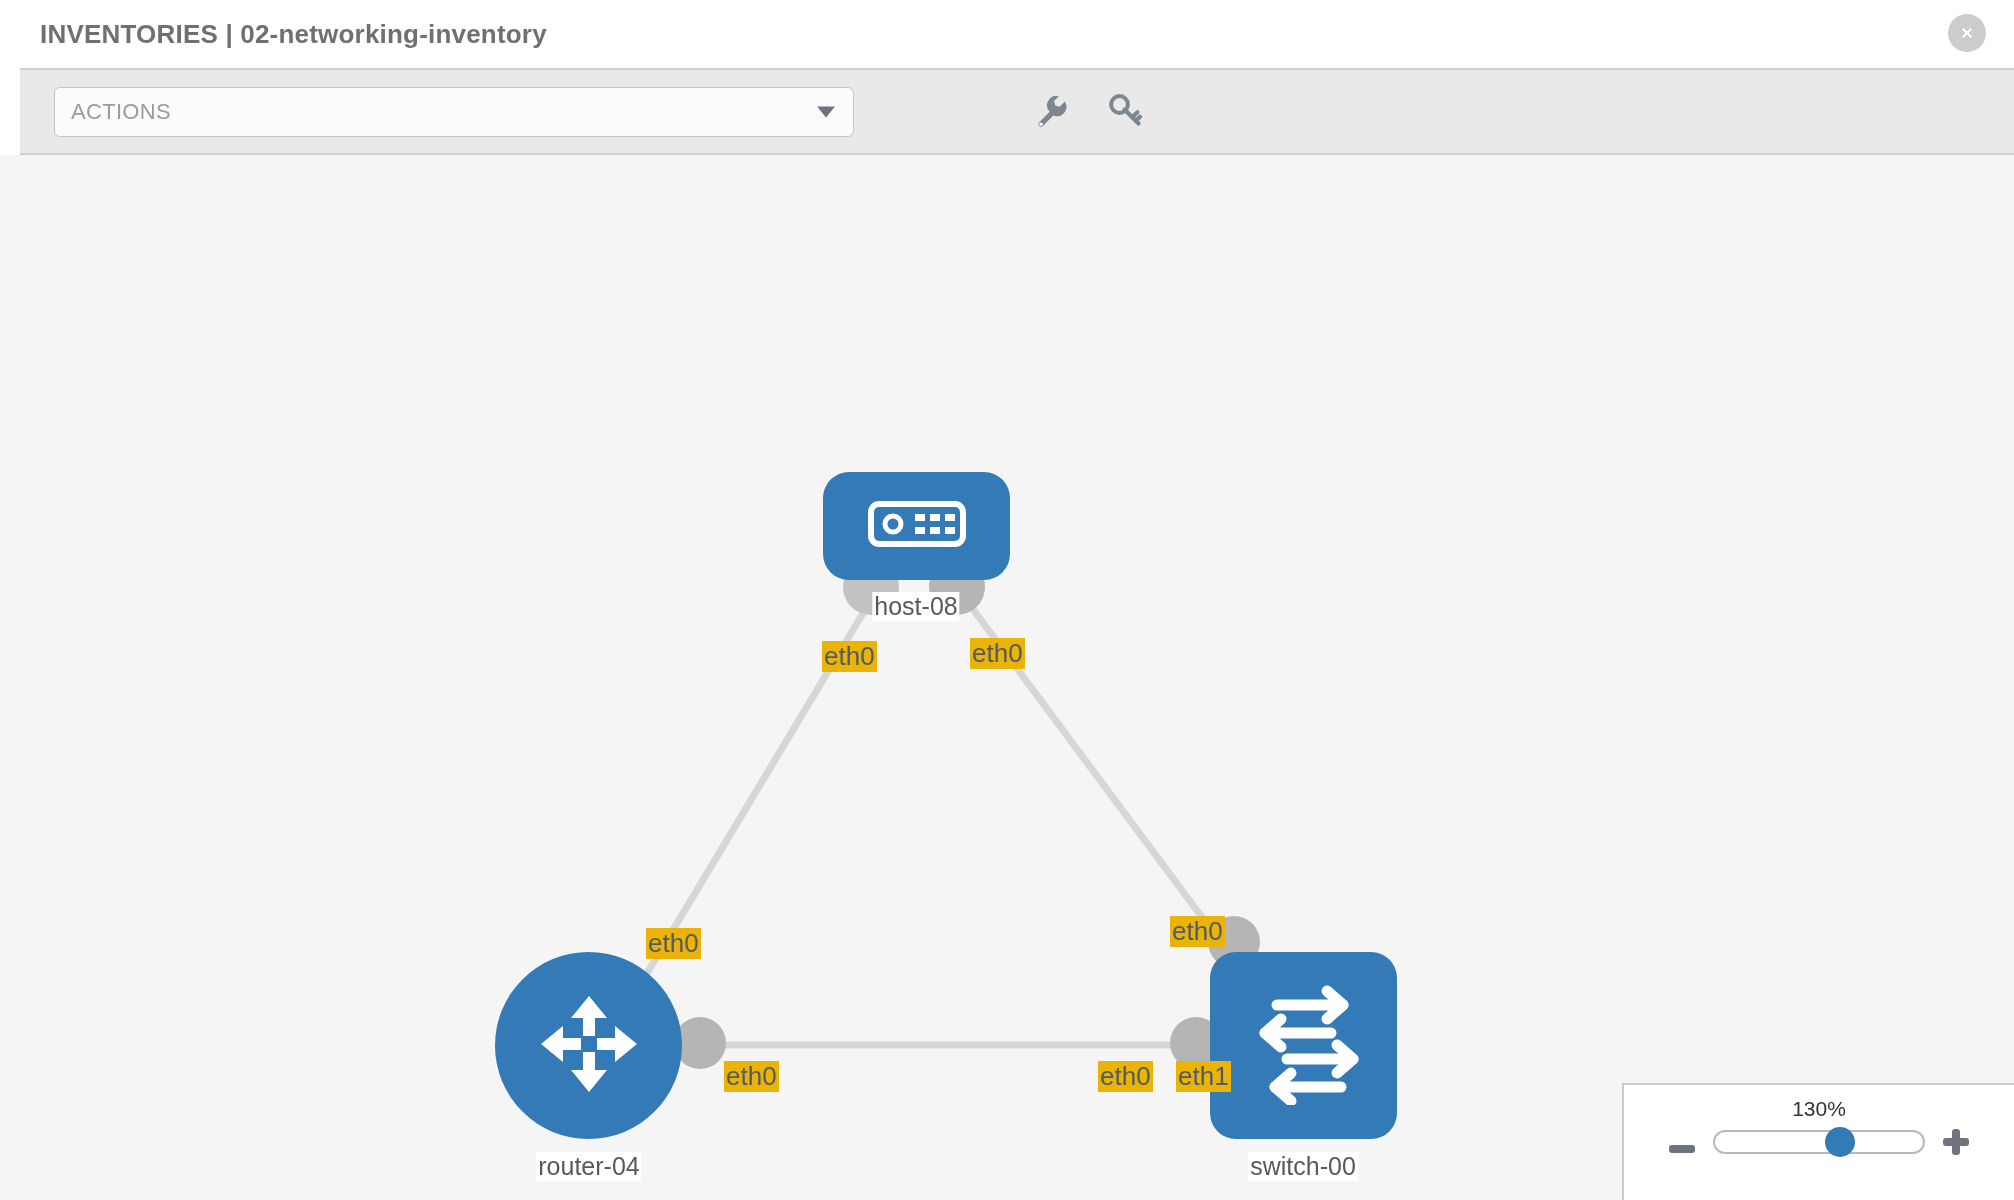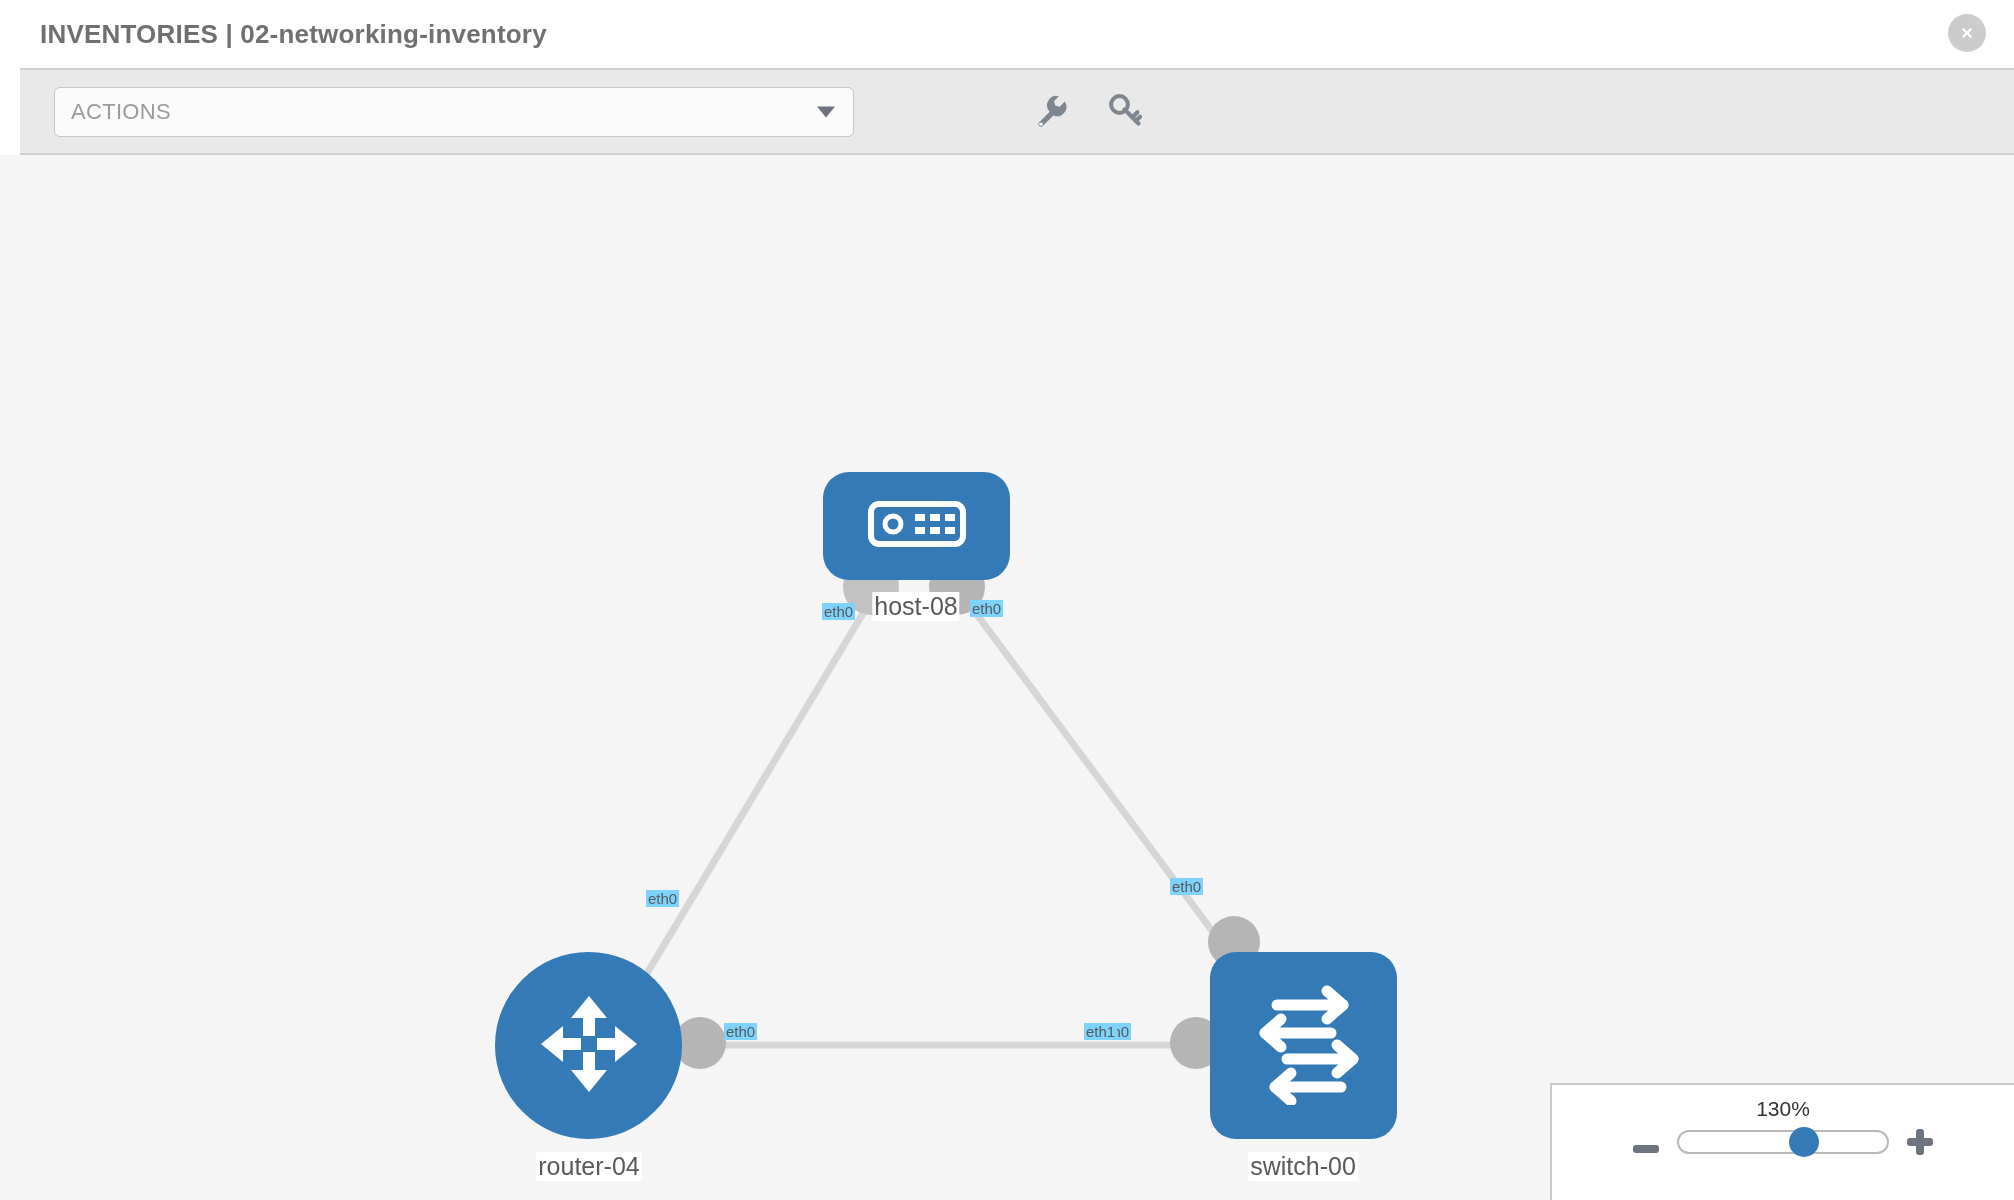--- a/index.html
+++ b/index.html
@@ -122,34 +122,35 @@
     font-size: 25px;
     color: #595959;
     background: #ffffff;
     white-space: nowrap;
     padding: 0 2px;
     transform: translateX(-50%);
     user-select: none;
   }
   .iface-label {
     position: absolute;
-    font-size: 15px;
+    font-size: 26px;
     color: #555a5f;
-    background: #7dd3fc;
+    background: #eab308;
     white-space: nowrap;
     padding: 0 2px;
     user-select: none;
+    margin-top: 38px;
   }
 
   
   .zoom-panel {
     position: absolute;
     right: 0;
     bottom: 0;
-    width: 464px;
+    width: 392px;
     height: 117px;
     background: #ffffff;
     border-left: 2px solid #c9c9c9;
     border-top: 2px solid #c9c9c9;
     display: flex;
     flex-direction: column;
     align-items: center;
     padding-top: 12px;
   }
   .zoom-value {
@@ -311,21 +312,21 @@
     </span>
   </div>
   <div class="node-label" style="left:1303px; top:997px;">switch-00</div>
 
   <div class="iface-label" style="left:822px; top:448px;">eth0</div>
   <div class="iface-label" style="left:970px; top:445px;">eth0</div>
   <div class="iface-label" style="left:646px; top:735px;">eth0</div>
   <div class="iface-label" style="left:1170px; top:723px;">eth0</div>
   <div class="iface-label" style="left:724px; top:868px;">eth0</div>
   <div class="iface-label" style="left:1098px; top:868px;">eth0</div>
-  <div class="iface-label" style="left:1084px; top:868px;">eth1</div>
+  <div class="iface-label" style="left:1176px; top:868px;">eth1</div>
 
   <div class="zoom-panel">
     <div class="zoom-value">130%</div>
     <div class="zoom-row">
       <span class="zoom-minus">
         <svg width="26" height="8" viewBox="0 0 26 8">
             <rect x="0" y="0" width="26" height="8" rx="3" fill="#6d7480"></rect>
           </svg>
       </span>
       <div class="zoom-slider">

